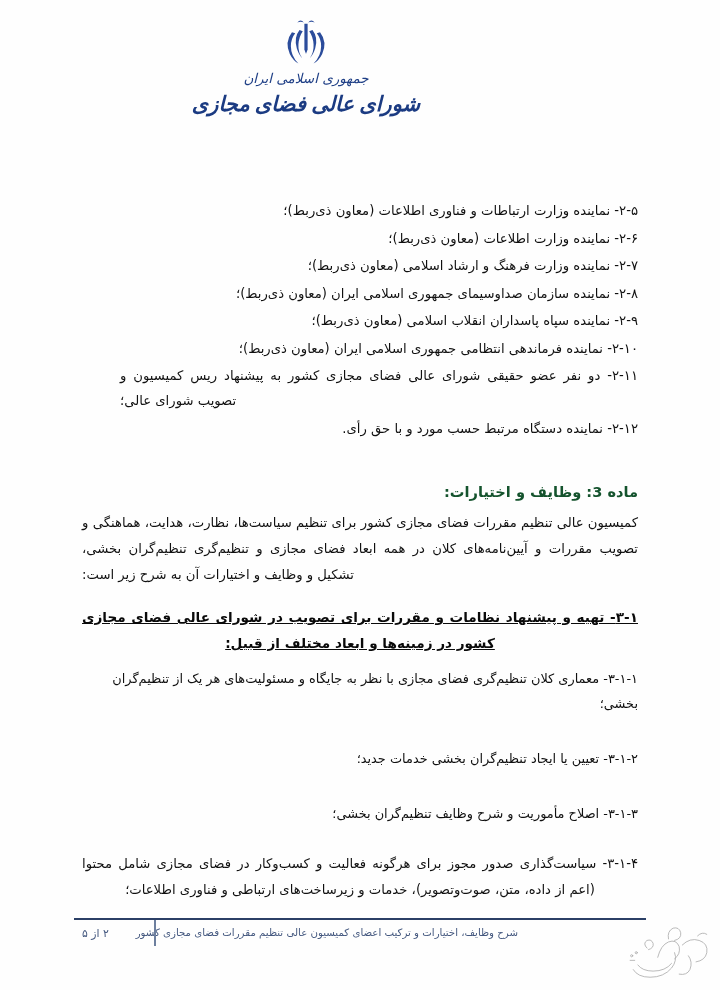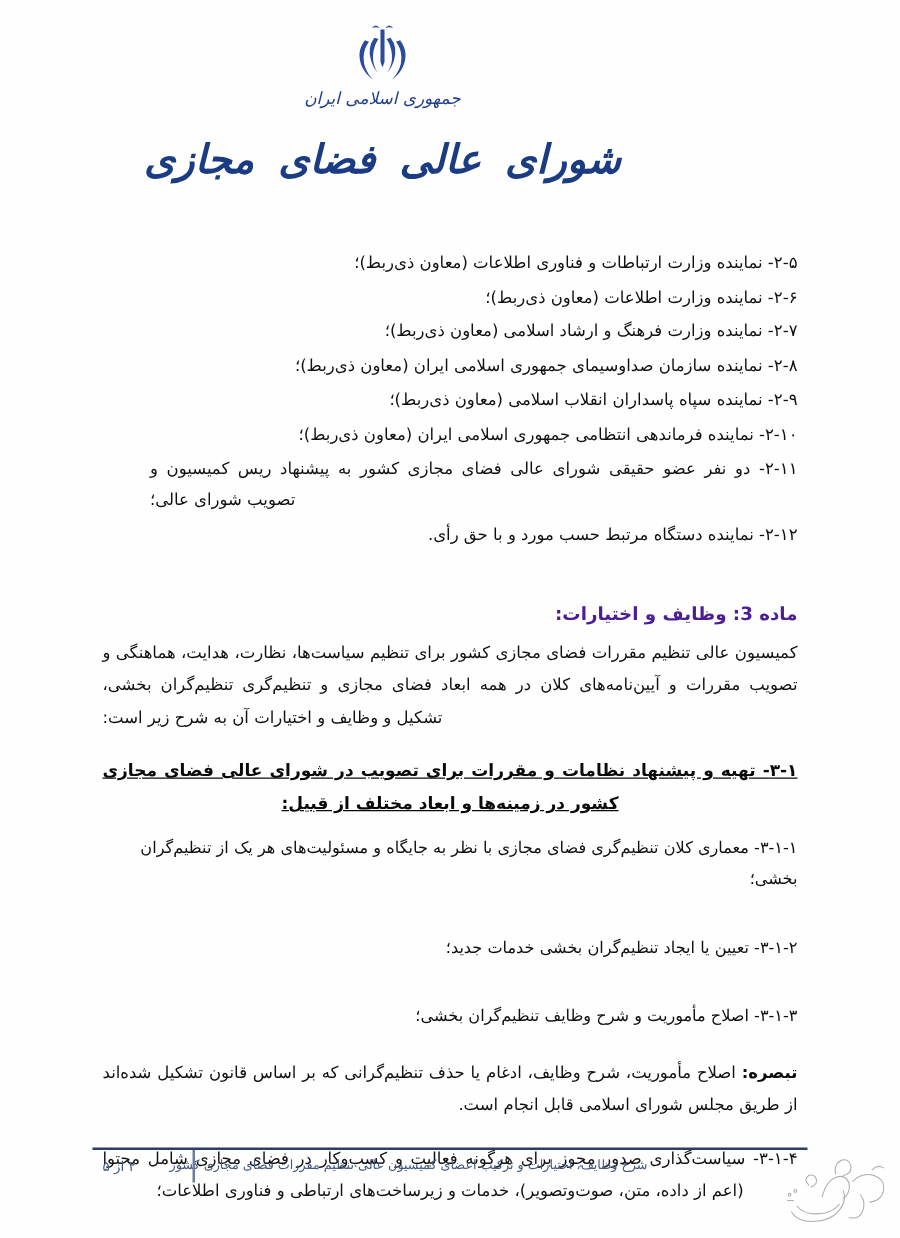--- a/index.html
+++ b/index.html
@@ -41,24 +41,24 @@
   .republic-line {
     margin-top: 2px;
     font-size: 13.5px;
     color: #1f3f86;
     letter-spacing: 0.2px;
     font-family: "DejaVu Serif", "Liberation Serif", serif;
     font-style: italic;
     direction: rtl;
   }
   .council-title {
-    margin-top: 21px;
-    font-size: 32px;
+    margin-top: 6px;
+    font-size: 21px;
     color: #1b3b82;
-    font-family: Liberation Mono, monospace;
+    font-family: Liberation Serif, serif;
     font-style: italic;
     font-weight: 600;
     direction: rtl;
     letter-spacing: -0.5px;
   }
 
   
   .content {
     position: absolute;
     top: 198px;
@@ -107,21 +107,21 @@
     color: #101010;
   }
   .note-label {
     font-weight: bold;
     color: #0b0b0b;
   }
 
   .section-heading {
     font-size: 14.6px;
     font-weight: bold;
-    color: #4c1d95;
+    color: #14532d;
     margin: 20px 0 10px 0;
     direction: rtl;
     text-align: right;
   }
 
   .bold-clause {
     font-size: 13.6px;
     font-weight: bold;
     line-height: 26px;
     margin: 16px 0 10px 0;
@@ -261,21 +261,20 @@
     <p class="para last-left">کمیسیون عالی تنظیم مقررات فضای مجازی کشور برای تنظیم سیاست‌ها، نظارت، هدایت، هماهنگی و تصویب مقررات و آیین‌نامه‌های کلان در همه ابعاد فضای مجازی و تنظیم‌گری تنظیم‌گران بخشی، تشکیل و وظایف و اختیارات آن به شرح زیر است:</p>
 
     <p class="bold-clause">۳-۱- تهیه و پیشنهاد نظامات و مقررات برای تصویب در شورای عالی فضای مجازی کشور در زمینه‌ها و ابعاد مختلف از قبیل:</p>
 
     <p class="sub-clause">۳-۱-۱- معماری کلان تنظیم‌گری فضای مجازی با نظر به جایگاه و مسئولیت‌های هر یک از تنظیم‌گران بخشی؛</p>
     <p class="sub-clause center-ish">۳-۱-۲- تعیین یا ایجاد تنظیم‌گران بخشی خدمات جدید؛</p>
     <p class="sub-clause center-ish">۳-۱-۳- اصلاح مأموریت و شرح وظایف تنظیم‌گران بخشی؛</p>
 
     <div class="spacer-sm"></div>
 
-    <p class="note"><span class="note-label">تبصره:</span><span> اصلاح مأموریت، شرح وظایف، ادغام یا حذف تنظیم‌گرانی که بر اساس قانون تشکیل شده‌اند از طریق مجلس شورای اسلامی قابل انجام است.</span></p>
 
     <div class="spacer-sm"></div>
 
     <p class="indent-block">۳-۱-۴- سیاست‌گذاری صدور مجوز برای هرگونه فعالیت و کسب‌وکار در فضای مجازی شامل محتوا (اعم از داده، متن، صوت‌وتصویر)، خدمات و زیرساخت‌های ارتباطی و فناوری اطلاعات؛</p>
   </div>
 
   <div class="footer">
     <div class="footer-rule"></div>
     <div class="footer-row">
       <div class="footer-text">شرح وظایف، اختیارات و ترکیب اعضای کمیسیون عالی تنظیم مقررات فضای مجازی کشور</div>

